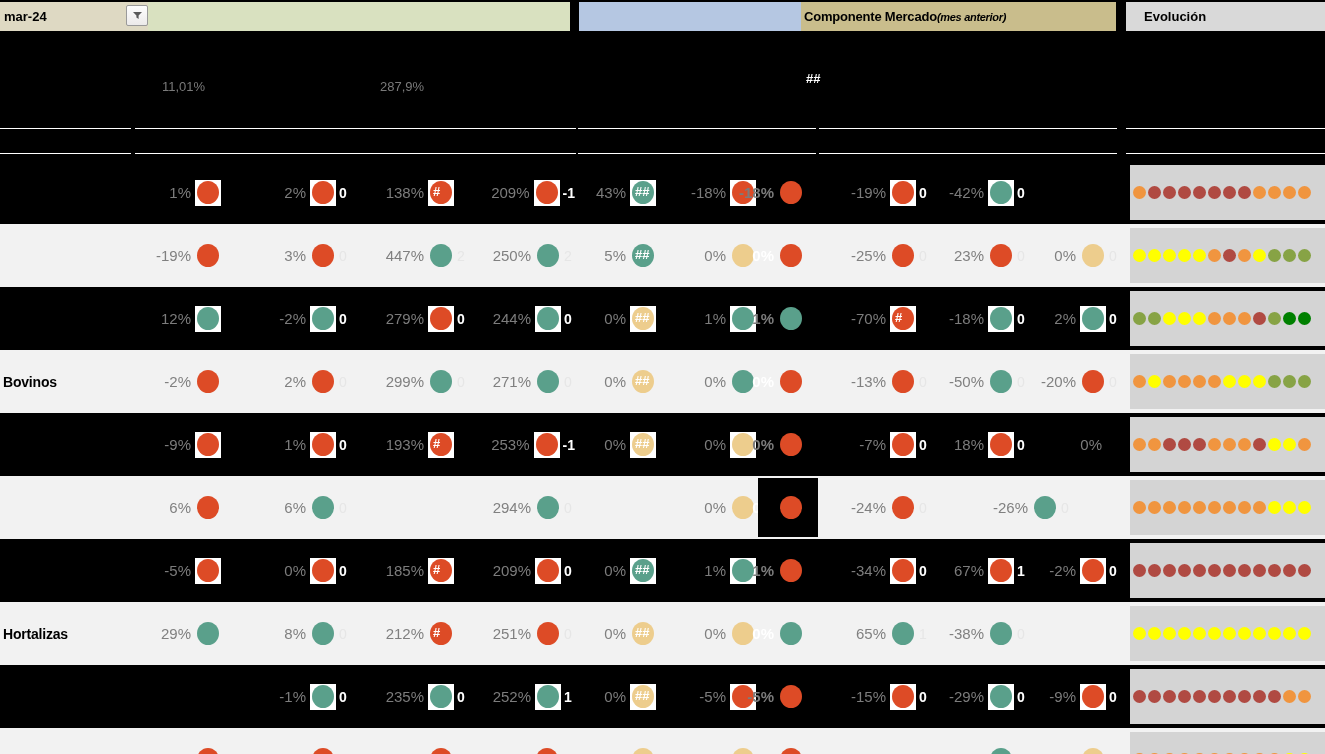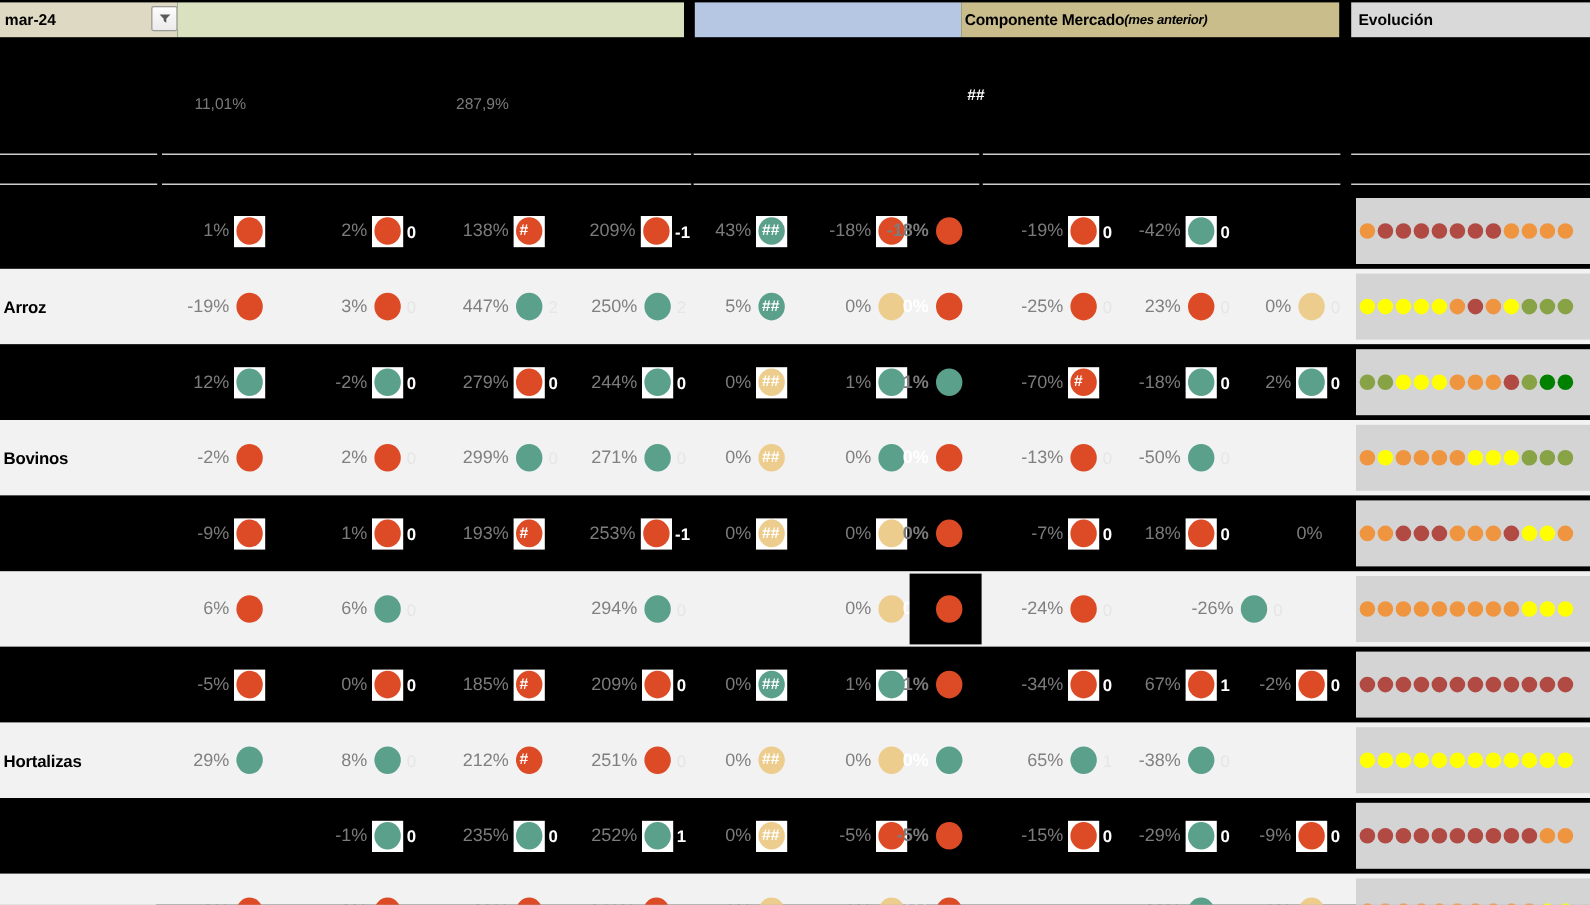--- a/index.html
+++ b/index.html
@@ -17,21 +17,21 @@
   .hdr-cell {
     position: absolute; top: 2px; height: 29px;
     font-size: 13px; font-weight: bold; color: #000;
     display: flex; align-items: center;
     white-space: nowrap; overflow: hidden;
   }
   .hdr-filter { left: 0px; width: 148px; background: #ded9c3; padding-left: 4px; }
   .hdr-green  { left: 148px; width: 422px; background: #d9e1c0; }
   .hdr-blue   { left: 579px; width: 222px; background: #b5c7e2; }
   .hdr-tan    { left: 801px; width: 315px; background: #c9bd8c; padding-left: 3px; }
-  .hdr-evol   { left: 1126px; width: 199px; background: #d9d9d9; padding-left: 6px; }
+  .hdr-evol   { left: 1126px; width: 199px; background: #d9d9d9; padding-left: 18px; }
   .hdr-tan .sub { font-style: italic; font-weight: bold; font-size: 11px; letter-spacing: -0.3px; }
   .hdr-tan .main { letter-spacing: -0.2px; }
 
   .filter-btn {
     position: absolute; left: 126px; top: 5px; width: 22px; height: 21px;
     background: linear-gradient(#fdfdfd,#eceaea);
     border: 1px solid #9a9a9a; border-radius: 2px;
     display: flex; align-items: center; justify-content: center;
     cursor: pointer;
   }
@@ -245,21 +245,20 @@
           <span class="edot" style="background: rgb(176, 74, 66);"></span>
           <span class="edot" style="background: rgb(176, 74, 66);"></span>
           <span class="edot" style="background: rgb(240, 149, 63);"></span>
           <span class="edot" style="background: rgb(240, 149, 63);"></span>
           <span class="edot" style="background: rgb(240, 149, 63);"></span>
           <span class="edot" style="background: rgb(240, 149, 63);"></span>
         </div>
       </div>
       <div class="row even">
         <div class="labelbg"></div>
-        <div class="rowlabel">Arroz</div>
         <div class="cell" style="left: 135px; width: 100px;">
           <span class="val">-19%</span>
           <span class="dotbox">
             <span class="dot red"></span>
           </span>
           <span class="delta"></span>
         </div>
         <div class="cell" style="left: 240px; width: 110px;">
           <span class="val">3%</span>
           <span class="dotbox">
@@ -493,20 +492,27 @@
           </span>
           <span class="delta">0</span>
         </div>
         <div class="cell" style="left: 918px; width: 110px;">
           <span class="val">-50%</span>
           <span class="dotbox">
             <span class="dot green"></span>
           </span>
           <span class="delta">0</span>
         </div>
+        <div class="cell" style="left: 1012px; width: 108px;">
+          <span class="val">-20%</span>
+          <span class="dotbox">
+            <span class="dot red"></span>
+          </span>
+          <span class="delta">0</span>
+        </div>
         <div class="evol">
           <span class="edot" style="background: rgb(240, 149, 63);"></span>
           <span class="edot" style="background: rgb(255, 255, 0);"></span>
           <span class="edot" style="background: rgb(240, 149, 63);"></span>
           <span class="edot" style="background: rgb(240, 149, 63);"></span>
           <span class="edot" style="background: rgb(240, 149, 63);"></span>
           <span class="edot" style="background: rgb(240, 149, 63);"></span>
           <span class="edot" style="background: rgb(255, 255, 0);"></span>
           <span class="edot" style="background: rgb(255, 255, 0);"></span>
           <span class="edot" style="background: rgb(255, 255, 0);"></span>

